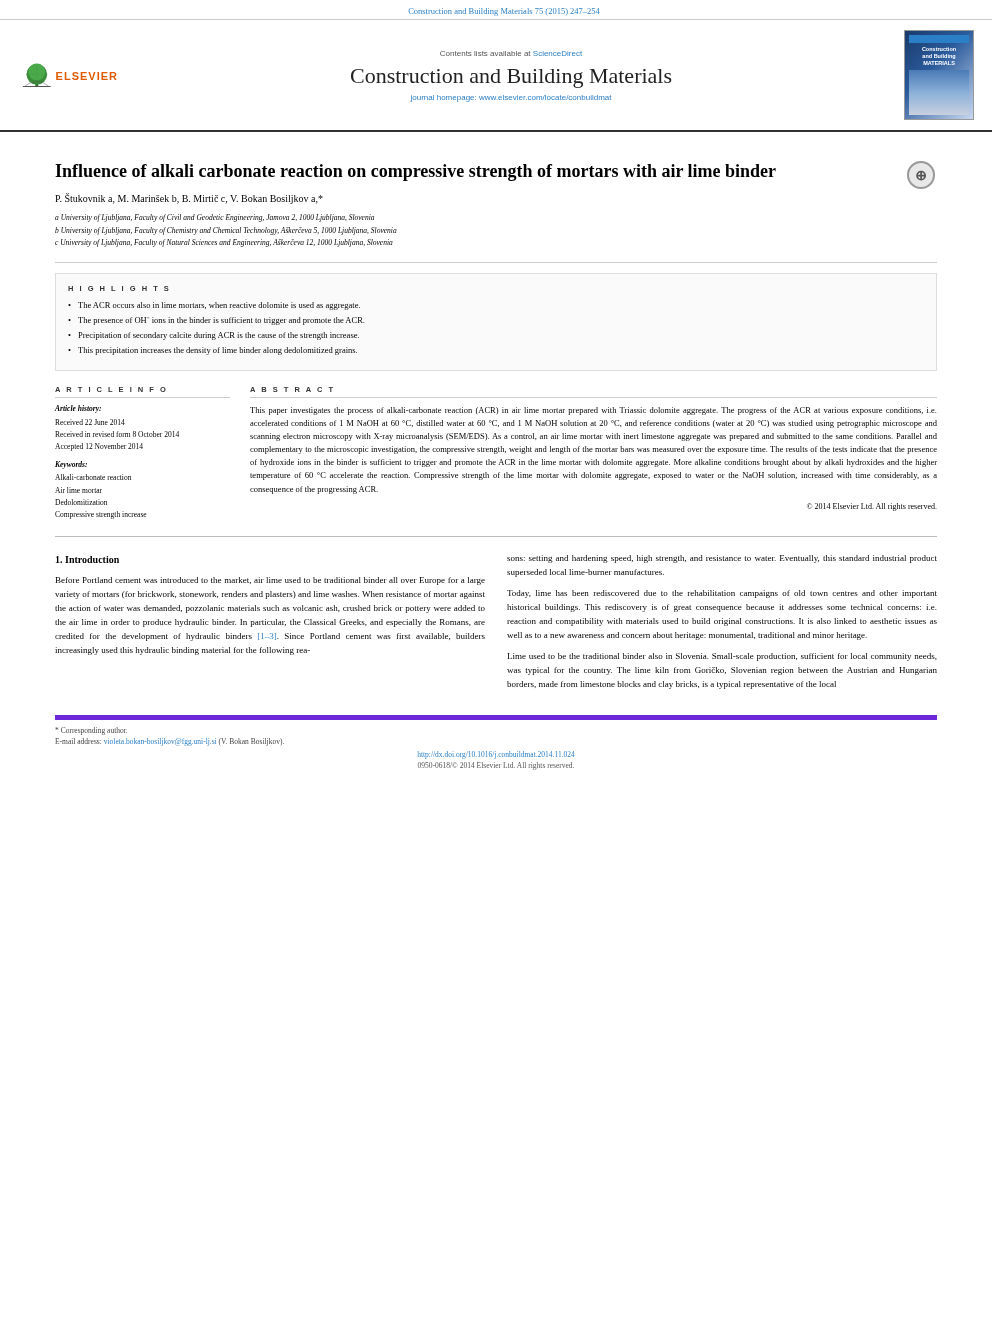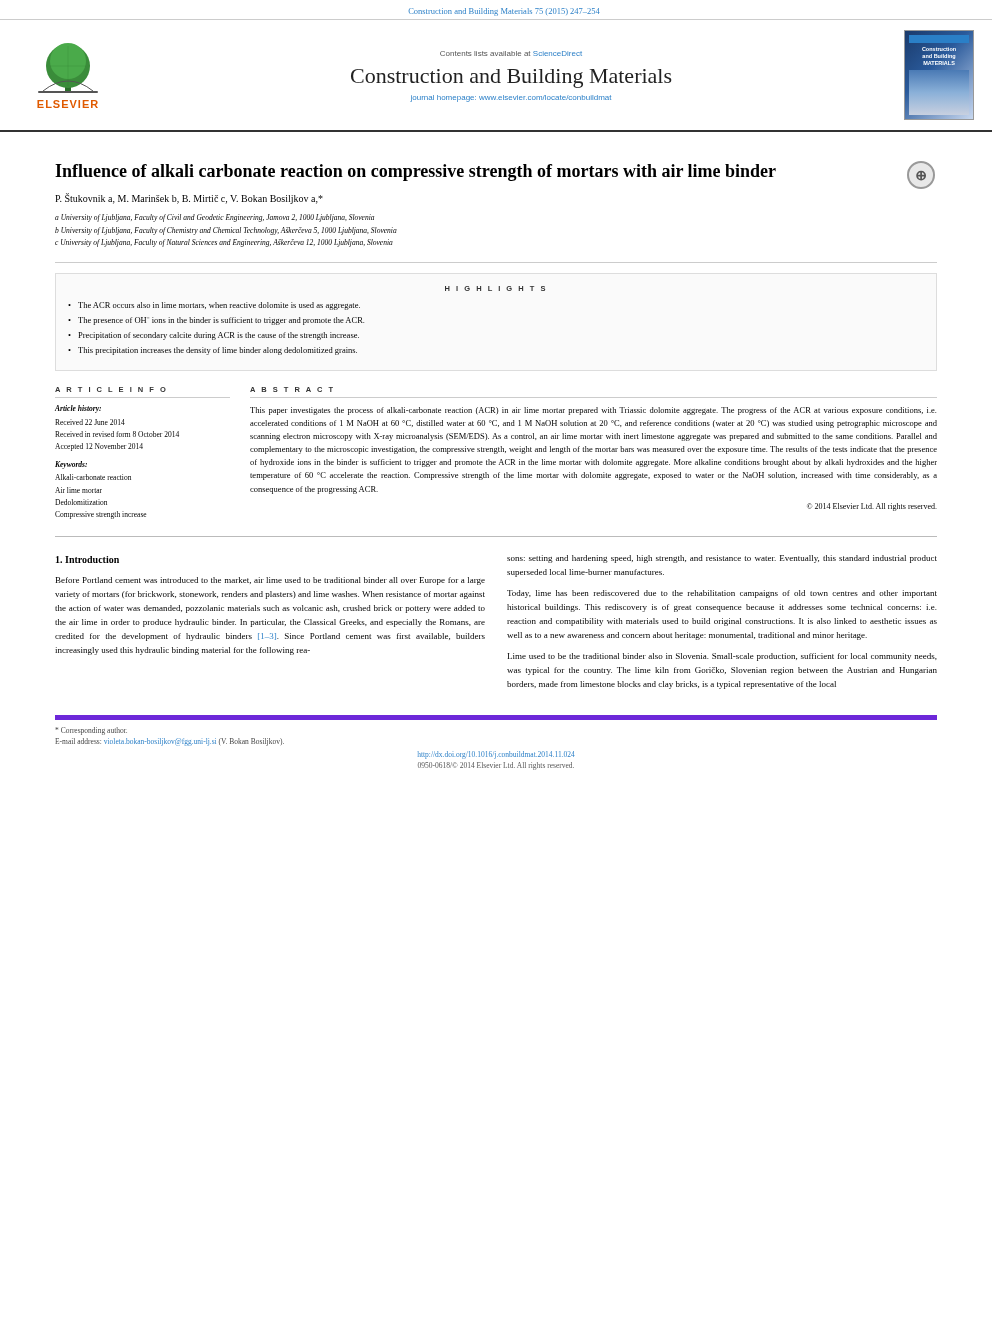--- a/index.html
+++ b/index.html
@@ -26,21 +26,21 @@
     .journal-header {
       display: flex;
       align-items: center;
       justify-content: space-between;
       padding: 10px 18px;
       border-bottom: 2px solid #333;
     }
 
     .elsevier-logo {
       display: flex;
-      flex-direction: column;
+      flex-direction: row;
       align-items: center;
       width: 100px;
     }
 
     .elsevier-tree {
       width: 80px;
       height: 55px;
     }
 
     .elsevier-text {
@@ -213,21 +213,20 @@
     }
 
     .section-label {
       font-family: Arial, sans-serif;
       font-size: 7.5px;
       font-weight: bold;
       letter-spacing: 2px;
       color: #333;
       text-transform: uppercase;
       margin-bottom: 7px;
-      text-align: center;
     }
 
     .highlight-item {
       font-size: 8.5px;
       margin-bottom: 3px;
       line-height: 1.4;
       padding-left: 10px;
       position: relative;
     }
 

